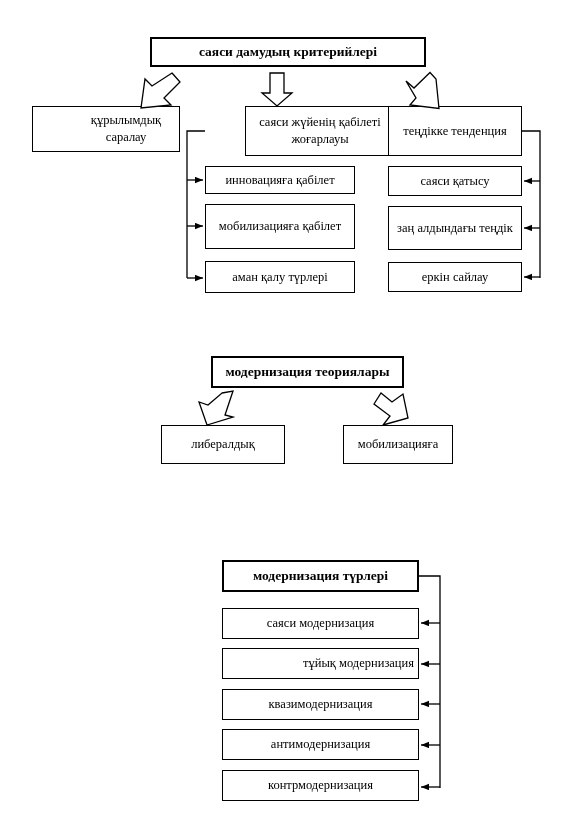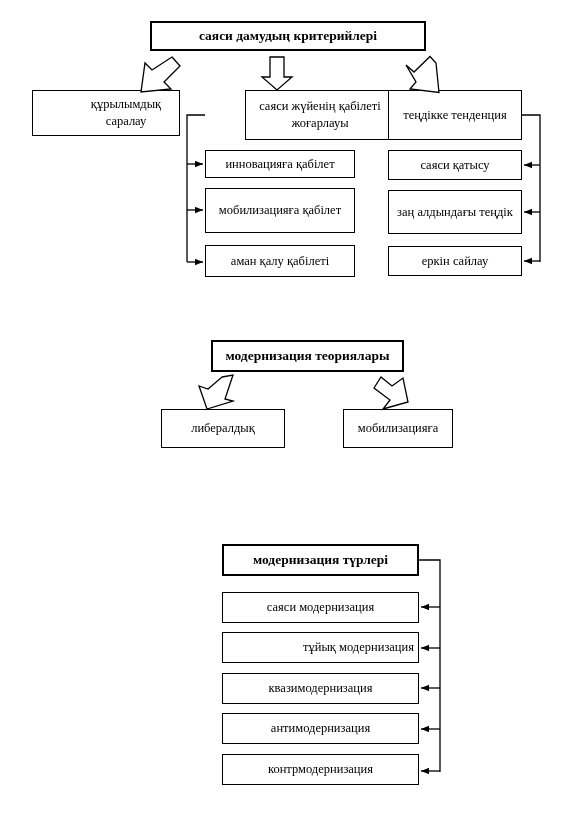--- a/index.html
+++ b/index.html
@@ -10,21 +10,21 @@
   body {
     width: 586px;
     height: 832px;
     position: relative;
     font-family: "Liberation Serif", "DejaVu Serif", serif;
     color: #000000;
     overflow: hidden;
   }
   .canvas {
     position: absolute;
-    left: 0; top: 0;
+    left: 0; top: 16px;
     width: 586px;
     height: 796px;
   }
   .box {
     position: absolute;
     box-sizing: border-box;
     border: 1px solid #000000;
     background: #ffffff;
     display: flex;
     align-items: center;
@@ -64,21 +64,21 @@
   <div class="box" style="left:205px; top:90px; width:150px; height:50px;margin-left:40px;">
     <span>саяси жүйенің қабілеті жоғарлауы</span>
   </div>
   <div class="box" style="left:205px; top:150px; width:150px; height:28px;">
     <span>инновацияға қабілет</span>
   </div>
   <div class="box" style="left:205px; top:188px; width:150px; height:45px;">
     <span>мобилизацияға қабілет</span>
   </div>
   <div class="box" style="left:205px; top:245px; width:150px; height:32px;">
-    <span>аман қалу қабілеті</span>
+    <span>аман қалу түрлері</span>
   </div>
 
   <div class="box" style="left:388px; top:90px; width:134px; height:50px;">
     <span>теңдікке тенденция</span>
   </div>
   <div class="box" style="left:388px; top:150px; width:134px; height:30px;">
     <span>саяси қатысу</span>
   </div>
   <div class="box" style="left:388px; top:190px; width:134px; height:44px;">
     <span>заң алдындағы теңдік</span>

